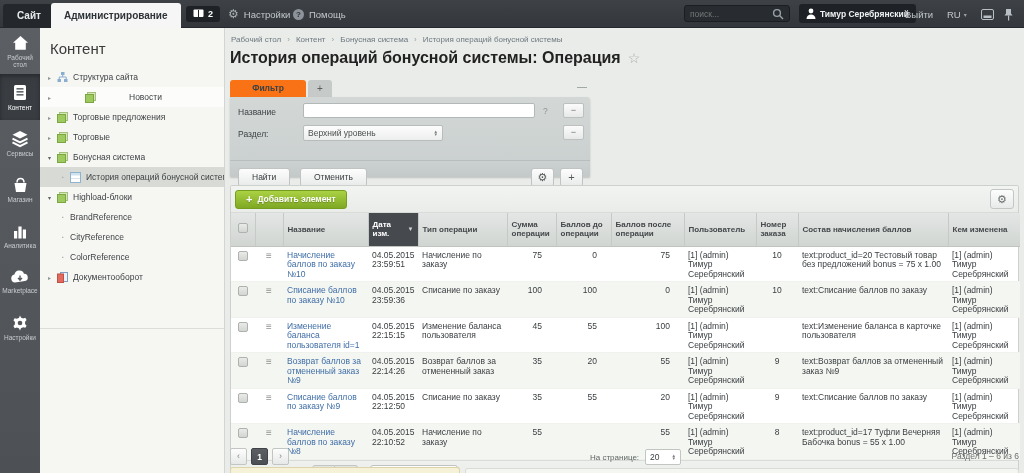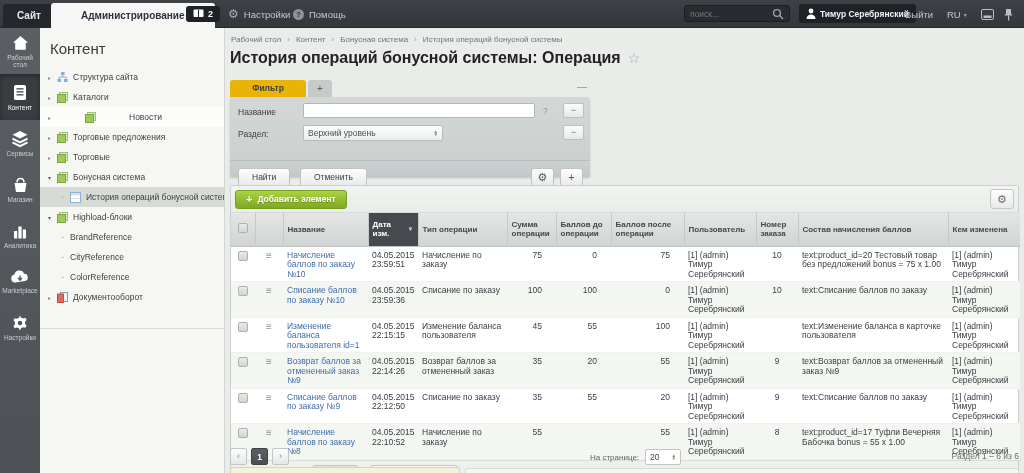--- a/index.html
+++ b/index.html
@@ -5,21 +5,21 @@
   * { box-sizing: border-box; margin: 0; padding: 0; }
   html,body { width:1024px; height:473px; }
   body { font-family:"Liberation Sans", sans-serif; background:#e9ece8; }
   .screen { position:relative; width:1024px; height:473px; overflow:hidden; background:#e9ece8; }
 
   
   .topbar { position:absolute; left:0; top:0; width:1024px; height:28px;
             background:linear-gradient(#3e4247,#33373c); border-bottom:1px solid #24282c; }
   .tab-site { position:absolute; left:3px; top:4px; height:24px; padding:0 14px; background:#24282c;
               color:#e8eaec; font-size:10px; font-weight:bold; line-height:24px; border-radius:3px 3px 0 0; }
-  .tab-admin { position:absolute; left:51px; top:3px; height:25px; padding:0 30px; background:#f6f6f6;
+  .tab-admin { position:absolute; left:51px; top:3px; height:25px; padding:0 13px; background:#f6f6f6;
                color:#2e3236; font-size:10px; font-weight:bold; line-height:25px; border-radius:3px 3px 0 0; }
   .notif { position:absolute; left:186px; top:6px; height:16px; background:#1e2226; border-radius:3px;
            color:#fff; font-size:9px; font-weight:bold; display:flex; align-items:center; gap:4px; padding:0 7px; }
   .tb-link { position:absolute; top:0; height:28px; display:flex; align-items:center; gap:5px;
              color:#c3c8cd; font-size:9.5px; cursor:default; }
   .tb-settings { left:228px; } .tb-help { left:293px; }
   .tb-gear-glyph { font-size:12px; color:#a8aeb4; line-height:1; }
   .q-circle { width:11px; height:11px; border-radius:50%; background:#8d939a; color:#2f3337;
               font-size:8px; font-weight:bold; text-align:center; line-height:11px; }
   .search { position:absolute; left:684px; top:5px; width:106px; height:17px; background:#282c31;
@@ -58,21 +58,21 @@
   .content { position:absolute; left:225px; top:28px; width:799px; bottom:0; }
   .crumbs { position:absolute; left:6px; top:7px; font-size:8px; color:#6d7780;
             display:flex; gap:6px; align-items:center; }
   .crumb { cursor:default; } .crumb-sep { color:#99a1a8; font-size:8px; }
   .ptitle { position:absolute; left:5px; top:21px; font-size:16px; font-weight:bold; color:#222;
             display:flex; align-items:center; }
   .star { color:#a8aeb2; font-weight:normal; font-size:14px; margin-left:7px; }
 
   
   .filter { position:absolute; left:5px; top:52px; width:360px; height:97px; }
-  .ftab { position:absolute; left:0; top:0; width:76px; height:17px; background:#eab308;
+  .ftab { position:absolute; left:0; top:0; width:76px; height:17px; background:#f97316;
           border-radius:3px 3px 0 0; font-size:8.5px; font-weight:bold; color:#3c4043;
           text-align:center; line-height:17px; }
   .ftab-add { position:absolute; left:78px; top:0; width:24px; height:17px; background:#c6cbca;
               border-radius:3px 3px 0 0; font-size:10px; color:#5a605e; text-align:center; line-height:17px; }
   .fmin { position:absolute; right:3px; top:1px; color:#8d9391; font-size:10px; }
   .fbody { position:absolute; left:0; right:0; top:17px; height:80px;
            background:linear-gradient(#d3d8d7,#c9cfce); border-radius:0 3px 0 0;
            box-shadow:0 1px 2px rgba(0,0,0,.18); }
   .flabel { position:absolute; font-size:8.5px; color:#3c4043; }
   .finput { position:absolute; left:73px; top:6px; width:232px; height:15px; background:#fff;
@@ -293,30 +293,20 @@
           <span class="ic ticon">
             <svg width="11" height="11">
               <path d="M5.7 3v2M2.2 7V5h7v2" stroke="#89aed2" fill="none"></path>
               <rect x="4" y="0" width="3.5" height="3" fill="#89aed2"></rect>
               <rect x="0.5" y="7" width="3.5" height="3" fill="#89aed2"></rect>
               <rect x="7" y="7" width="3.5" height="3" fill="#89aed2"></rect>
             </svg>
           </span>
           <span class="tlabel">Структура сайта</span>
         </div>
-        <div class="titem">
-          <span class="arrow">▸</span>
-          <span class="ic ticon">
-            <svg width="11" height="11">
-              <rect x="2.5" y="0.5" width="8" height="8" fill="#d7e6bd" stroke="#a3c178"></rect>
-              <rect x="0.5" y="2.5" width="8" height="8" fill="#9ec95f" stroke="#7ca63f"></rect>
-            </svg>
-          </span>
-          <span class="tlabel">Каталоги</span>
-        </div>
         <div class="titem hl">
           <span class="arrow">▸</span>
           <span class="ic ticon">
             <svg width="11" height="11">
               <rect x="2.5" y="0.5" width="8" height="8" fill="#d7e6bd" stroke="#a3c178"></rect>
               <rect x="0.5" y="2.5" width="8" height="8" fill="#9ec95f" stroke="#7ca63f"></rect>
             </svg>
           </span>
           <span class="tlabel">Новости</span>
         </div>

